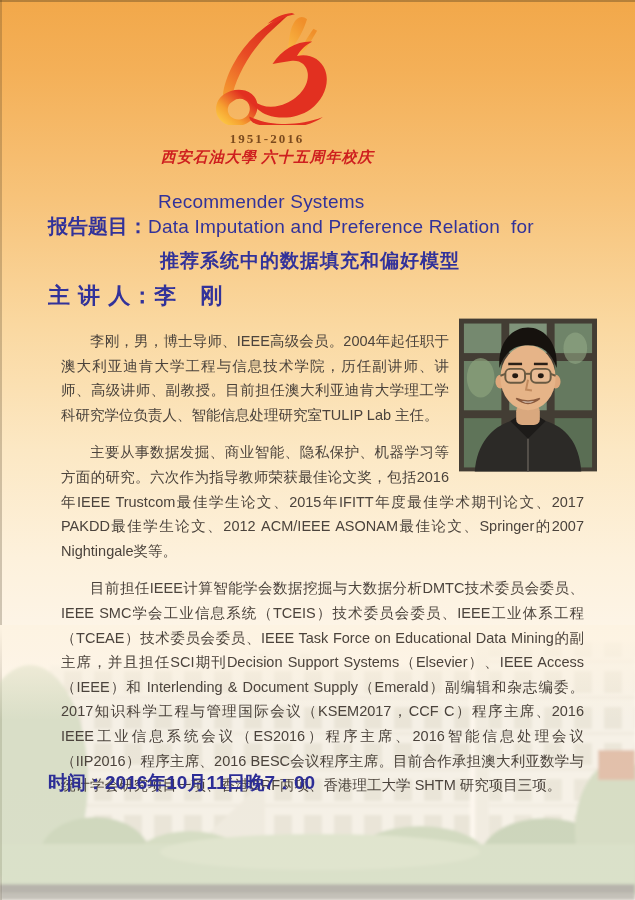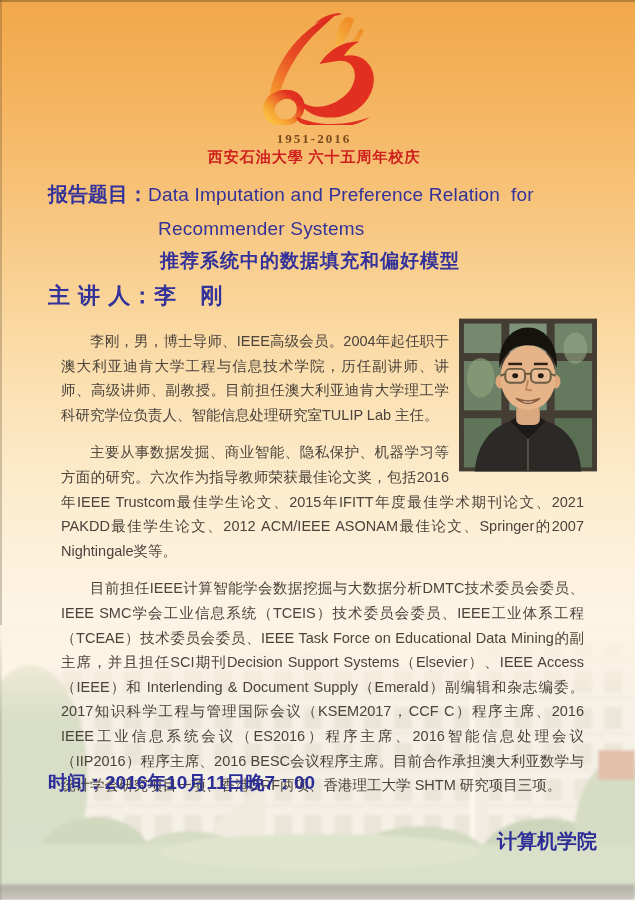--- a/index.html
+++ b/index.html
@@ -7,24 +7,24 @@
     position:relative;width:635px;height:900px;margin:0 auto;overflow:hidden;
     font-family:"Liberation Sans",sans-serif;
     background:linear-gradient(180deg,#f2a84a 0%,#f4b058 8%,#f7c37a 22%,#fad8a0 36%,#fce8c4 50%,#fdf1dc 62%,#fdf6ec 74%,#fdf8f0 100%);
     box-shadow:inset 0 2px 0 rgba(70,55,30,.35), inset 2px 0 0 rgba(70,55,30,.25);
   }
   
   .building-strip{position:absolute;left:0;bottom:0;width:635px;height:270px;}
   .building-fade{position:absolute;left:0;bottom:180px;width:635px;height:95px;
     background:linear-gradient(#fdf3e2,rgba(253,243,226,0));}
   
-  .logo{position:absolute;top:10px;left:0;width:534px;text-align:center;margin-left:47px;}
+  .logo{position:absolute;top:10px;left:0;width:534px;text-align:center;}
   .logo-years{font-family:"Liberation Serif",serif;font-weight:bold;font-size:13px;
     letter-spacing:2px;color:#7b4a1e;margin-top:2px;white-space:pre-wrap;}
-  .logo-callig{font-family:"Liberation Serif",serif;font-weight:bold;
+  .logo-callig{font-family:"Liberation Serif",serif;font-weight:bold;font-style:italic;
     font-size:15px;color:#ce1f1f;letter-spacing:1px;margin-top:1px;white-space:pre-wrap;}
   
   .title-block{position:absolute;left:48px;top:181px;width:560px;color:#32329a;}
   .t-line{white-space:pre-wrap;}
   .t-label{font-size:20px;font-weight:bold;}
   .t-en{font-size:19px;font-weight:500;letter-spacing:.2px;}
   .t-line2{margin:10px 0 0 110px;}
   .t-line3{margin:8px 0 0 112px;font-size:19px;font-weight:bold;letter-spacing:1px;font-family:Liberation Mono, monospace;}
   .speaker-line{position:absolute;left:48px;top:281px;color:#32329a;
     font-size:22px;font-weight:bold;white-space:pre-wrap;letter-spacing:1px;}
@@ -113,22 +113,22 @@
 
       <path d="M214,150 C240,110 282,86 324,88 C308,96 292,110 282,128 C316,120 348,136 360,166 C374,202 358,248 320,276 C286,300 238,306 200,292 C174,282 162,266 160,252 C178,268 206,274 234,266 C282,252 316,214 312,176 C309,152 290,138 264,142 C246,145 228,148 214,150 Z" fill="#e23020"></path>
 
       <path d="M150,296 C202,322 282,326 354,298 C312,330 220,338 160,314 C152,306 148,300 150,296 Z" fill="#e23020"></path>
     </svg>
     <div class="logo-years">1951-2016</div>
     <div class="logo-callig">西安石油大學 六十五周年校庆</div>
   </div>
 
   <div class="title-block">
+    <div class="t-line t-en t-line2">Recommender Systems</div>
     <div class="t-line"><span class="t-label">报告题目：</span><span class="t-en">Data Imputation and Preference Relation  for</span></div>
-    <div class="t-line t-en t-line2">Recommender Systems</div>
     <div class="t-line t-line3">推荐系统中的数据填充和偏好模型</div>
   </div>
 
   <div class="speaker-line"><span>主 讲 人：</span><span>李　刚</span></div>
 
   <div class="bio">
     <div class="bio-photo">
       <svg width="138" height="154" viewBox="0 0 140 155">
         <rect x="0" y="0" width="140" height="155" fill="#433d34"></rect>
         <g>
@@ -162,26 +162,25 @@
         <line x1="93" y1="56" x2="98" y2="58" stroke="#6a5a42" stroke-width="2"></line>
         <ellipse cx="57" cy="58" rx="3" ry="2.5" fill="#241a12"></ellipse>
         <ellipse cx="83" cy="58" rx="3" ry="2.5" fill="#241a12"></ellipse>
         <path d="M50,46 L64,46" stroke="#2a2018" stroke-width="2.5"></path>
         <path d="M76,46 L90,46" stroke="#2a2018" stroke-width="2.5"></path>
         <path d="M70,62 L68,72 L74,73" stroke="#c08a5e" stroke-width="2" fill="none"></path>
         <path d="M58,81 Q70,91 82,81 Q70,86 58,81 Z" fill="#f2ece2" stroke="#8a5a3e" stroke-width="1.5"></path>
       </svg>
     </div>
     <p>李刚，男，博士导师、IEEE高级会员。2004年起任职于澳大利亚迪肯大学工程与信息技术学院，历任副讲师、讲师、高级讲师、副教授。目前担任澳大利亚迪肯大学理工学科研究学位负责人、智能信息处理研究室TULIP Lab 主任。</p>
-    <p>主要从事数据发掘、商业智能、隐私保护、机器学习等方面的研究。六次作为指导教师荣获最佳论文奖，包括2016年IEEE Trustcom最佳学生论文、2015年IFITT年度最佳学术期刊论文、2021 PAKDD最佳学生论文、2012 ACM/IEEE ASONAM最佳论文、Springer的2007 Nightingale奖等。</p>
+    <p>主要从事数据发掘、商业智能、隐私保护、机器学习等方面的研究。六次作为指导教师荣获最佳论文奖，包括2016年IEEE Trustcom最佳学生论文、2015年IFITT年度最佳学术期刊论文、2017 PAKDD最佳学生论文、2012 ACM/IEEE ASONAM最佳论文、Springer的2007 Nightingale奖等。</p>
     <p>目前担任IEEE计算智能学会数据挖掘与大数据分析DMTC技术委员会委员、IEEE SMC学会工业信息系统（TCEIS）技术委员会委员、IEEE工业体系工程（TCEAE）技术委员会委员、IEEE Task Force on Educational Data Mining的副主席，并且担任SCI期刊Decision Support Systems（Elsevier）、IEEE Access（IEEE）和 Interlending &amp; Document Supply（Emerald）副编辑和杂志编委。2017知识科学工程与管理国际会议（KSEM2017，CCF C）程序主席、2016 IEEE工业信息系统会议（ES2016）程序主席、2016智能信息处理会议（IIP2016）程序主席、2016 BESC会议程序主席。目前合作承担澳大利亚数学与统计学会研究项目一项、香港GRF两项、香港理工大学 SHTM 研究项目三项。</p>
   </div>
 
   <div class="info">
     <div>时间：2016年10月11日晚7：00</div>
     
   </div>
 
   <div class="signature">
-    <div>计算机学院</div>
   </div>
 
 </div>
 
 </body></html>

